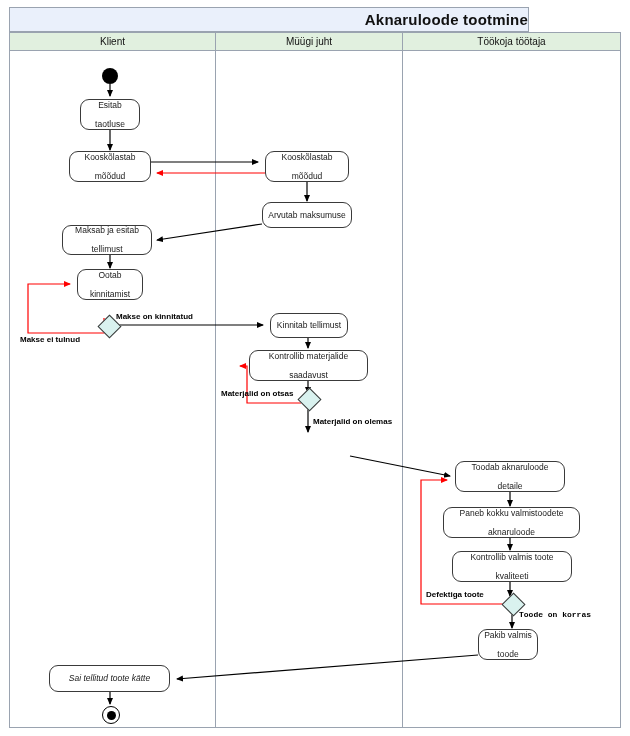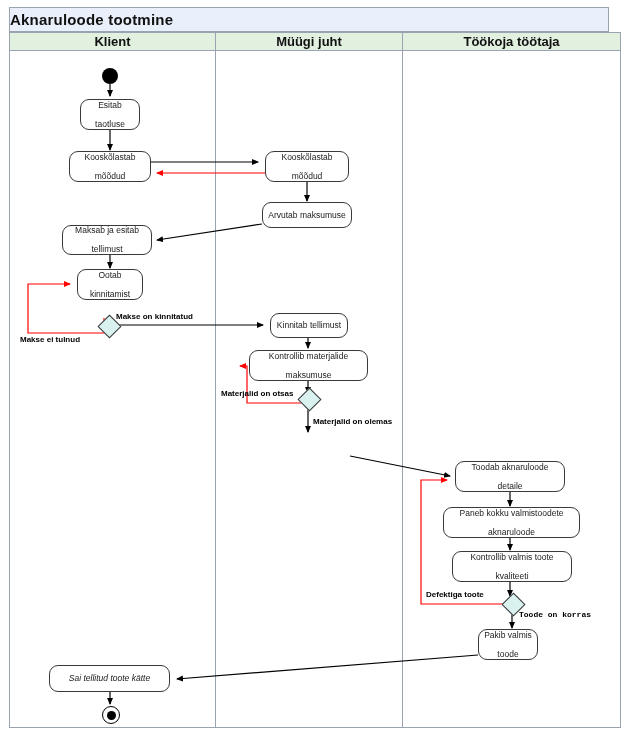--- a/index.html
+++ b/index.html
@@ -1,27 +1,27 @@
 <!DOCTYPE html>
 <html><head>
 <meta charset="utf-8">
 <style>
   html,body{margin:0;padding:0;background:#ffffff;}
   body{font-family:"Liberation Sans","DejaVu Sans",sans-serif;}
   #canvas{position:relative;width:630px;height:736px;background:#ffffff;overflow:hidden;}
 
-  .title-bar{position:absolute;left:9px;top:7px;width:600px;height:25px;
+  .title-bar{position:absolute;left:9px;top:7px;width:520px;height:25px;
     background:#eaf0fb;border:1px solid #9aa3b0;box-sizing:border-box;
-    display:flex;align-items:center;justify-content:flex-start;}
+    display:flex;align-items:center;justify-content:flex-end;}
   .title-bar span{font-size:15px;font-weight:bold;color:#111;letter-spacing:.2px;}
 
   .lane-head{position:absolute;top:32px;height:19px;background:#e1f0df;
     border:1px solid #9aa3b0;box-sizing:border-box;
     display:flex;align-items:center;justify-content:center;}
-  .lane-head span{font-size:13px;font-weight:bold;color:#111;}
+  .lane-head span{font-size:10px;font-weight:normal;color:#111;}
   .lh1{left:9px;width:207px;}
   .lh2{left:215px;width:188px;}
   .lh3{left:402px;width:219px;}
 
   .lane-body{position:absolute;top:50px;height:678px;border:1px solid #9aa3b0;box-sizing:border-box;background:transparent;}
   .lb1{left:9px;width:207px;}
   .lb2{left:215px;width:188px;}
   .lb3{left:402px;width:219px;}
 
   .node{position:absolute;box-sizing:border-box;border:1px solid #3a3a3a;border-radius:9px;
@@ -136,21 +136,21 @@
   <div class="node" style="left:262px;top:202px;width:90px;height:26px;">
     <span style="white-space:pre-line;">Arvutab maksumuse</span>
   </div>
 
   <div class="node" style="left:270px;top:313px;width:78px;height:25px;">
     <span style="white-space:pre-line;">Kinnitab tellimust</span>
   </div>
 
   <div class="node" style="left:249px;top:350px;width:119px;height:31px;">
     <span style="white-space:pre-line;">Kontrollib materjalide
-maksumuse</span>
+saadavust</span>
   </div>
 
   <div class="diamond" style="left:301px;top:391px;"></div>
 
   <div class="edge-label" style="left:221px;top:389px;">Materjalid on otsas</div>
   <div class="edge-label" style="left:313px;top:417px;">Materjalid on olemas</div>
 
 
   <div class="node" style="left:455px;top:461px;width:110px;height:31px;">
     <span style="white-space:pre-line;">Toodab aknaruloode

